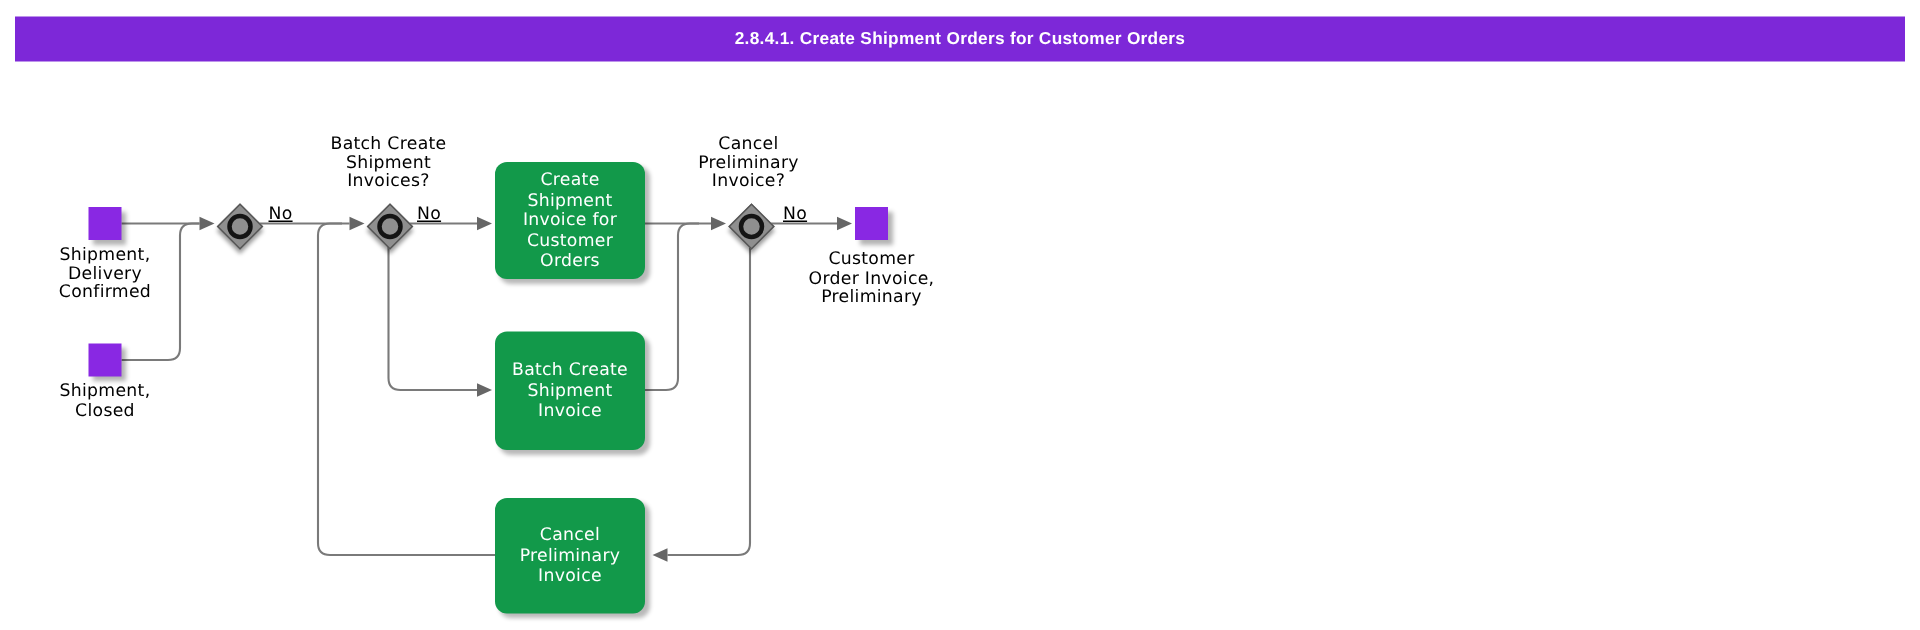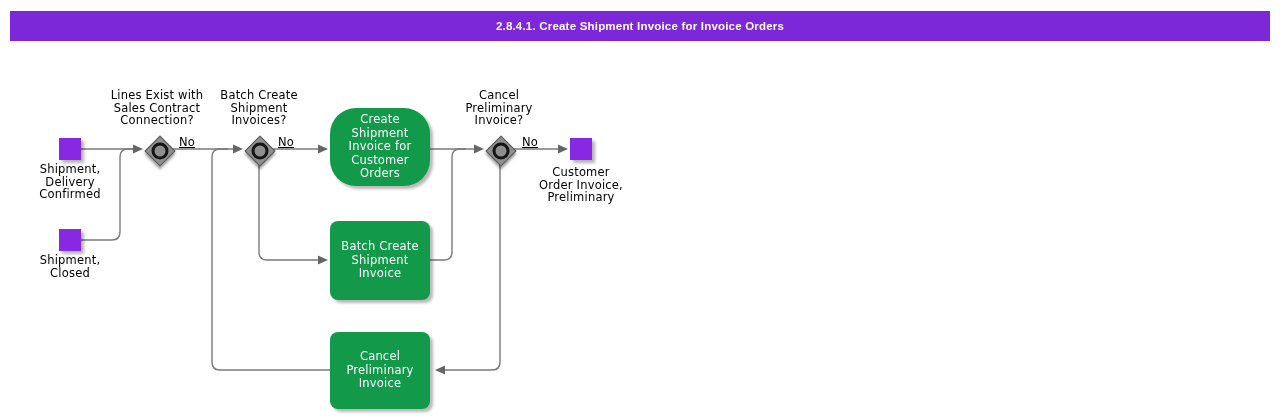--- a/index.html
+++ b/index.html
@@ -39,21 +39,21 @@
   .lbl{position:absolute;z-index:4;color:#000;font-size:11.5px;line-height:12.5px;
     text-align:center;white-space:pre-line;letter-spacing:.2px;}
   .no-lbl{position:absolute;z-index:4;color:#000;font-size:11.5px;letter-spacing:.2px;text-decoration:underline;}
 </style>
 </head>
 <body>
 
 <div id="stage">
 
   <div class="title-bar">
-    <span>2.8.4.1. Create Shipment Invoice for Invoice Orders</span>
+    <span>2.8.4.1. Create Shipment Orders for Customer Orders</span>
   </div>
 
   <svg class="connectors" width="1280" height="420" viewBox="0 0 1280 420">
 
     <path class="line" d="M81 149 H133"></path>
     <polygon class="arrow" points="133,144.5 143,149 133,153.5"></polygon>
 
     <path class="line" d="M81 240 H112 Q120 240 120 232 V157 Q120 149 128 149 H133"></path>
 
     <path class="line" d="M173 149 H233"></path>
@@ -84,42 +84,39 @@
 Delivery
 Confirmed</div>
 
   <div class="event-square" style="left:59px;top:229px;"></div>
   <div class="lbl" style="left:20px;top:254px;width:100px;">Shipment,
 Closed</div>
 
   <div class="gateway" style="left:149px;top:140px;">
     <div class="gw-circle"></div>
   </div>
-  <div class="lbl" style="left:97px;top:89px;width:120px;">Lines Exist with
-Sales Contract
-Connection?</div>
   <div class="no-lbl" style="left:179px;top:135px;">No</div>
 
   <div class="gateway" style="left:249px;top:140px;">
     <div class="gw-circle"></div>
   </div>
   <div class="lbl" style="left:199px;top:89px;width:120px;">Batch Create
 Shipment
 Invoices?</div>
   <div class="no-lbl" style="left:278px;top:135px;">No</div>
 
   <div class="gateway" style="left:490px;top:140px;">
     <div class="gw-circle"></div>
   </div>
   <div class="lbl" style="left:439px;top:89px;width:120px;">Cancel
 Preliminary
 Invoice?</div>
   <div class="no-lbl" style="left:522px;top:135px;">No</div>
 
-  <div class="task" style="left:330px;top:108px;height:78px;border-radius:26px;">
+  <div class="task" style="left:330px;top:108px;height:78px;">
     <span>Create
 Shipment
 Invoice for
 Customer
 Orders</span>
   </div>
   <div class="task" style="left:330px;top:221px;height:79px;">
     <span>Batch Create
 Shipment
 Invoice</span>

